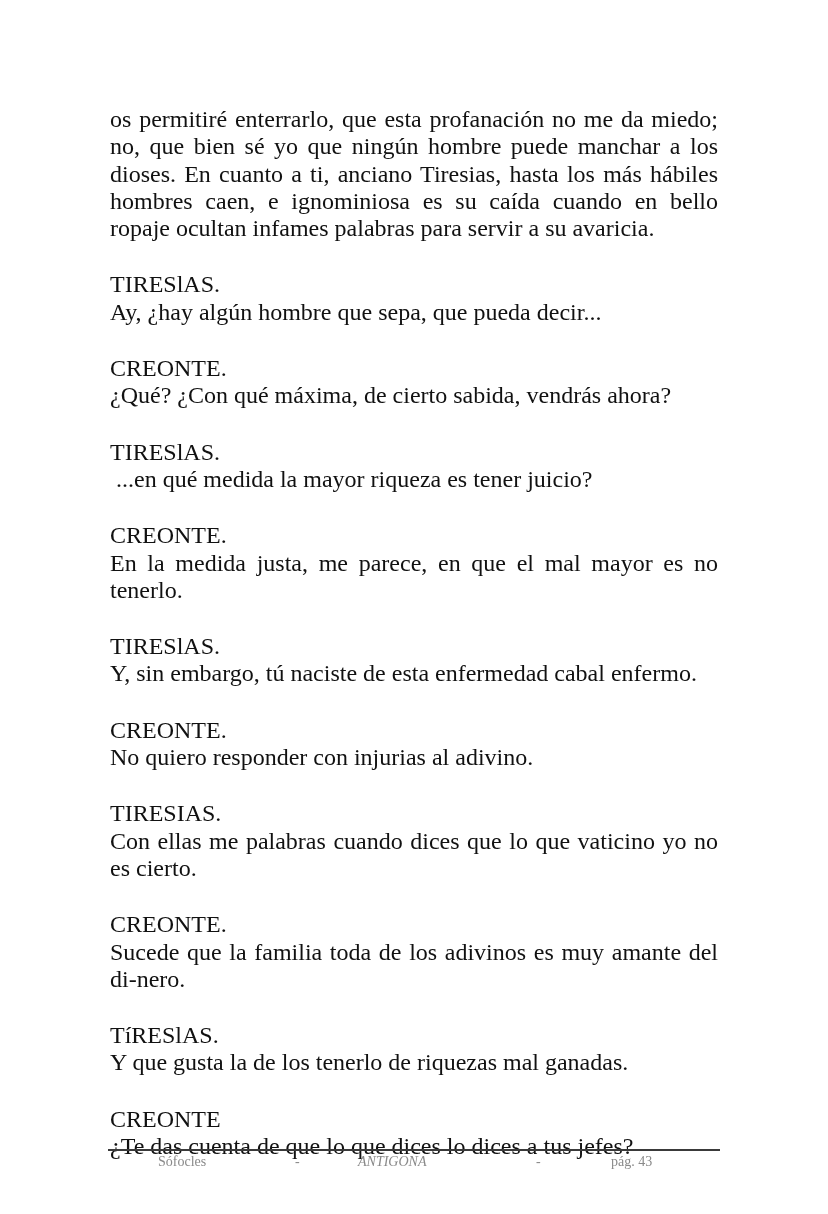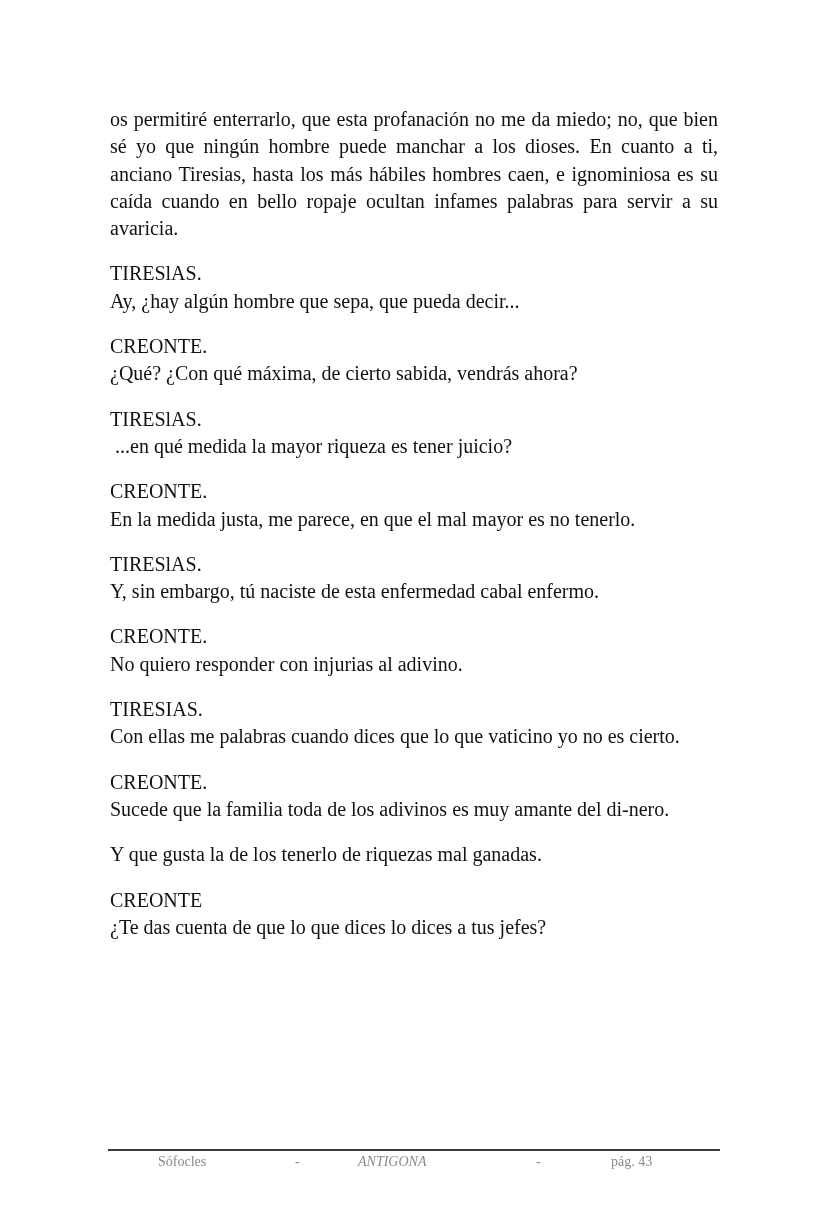--- a/index.html
+++ b/index.html
@@ -13,29 +13,29 @@
     position: relative;
     overflow: hidden;
     font-family: "Liberation Serif", "DejaVu Serif", serif;
     color: #111111;
   }
   .page-body {
     position: absolute;
     left: 110px;
     top: 106px;
     width: 608px;
-    font-size: 20px;
+    font-size: 24px;
     line-height: 27.3px;
   }
   .para {
     margin: 0;
     text-align: justify;
   }
   .block {
-    margin-top: 18px;
+    margin-top: 29px;
   }
   .speaker {
     margin: 0;
     display: block;
   }
   .speech {
     margin: 0;
     text-align: justify;
     text-align-last: left;
   }
@@ -103,20 +103,21 @@
     <span class="speaker">TIRESIAS.</span>
     <p class="speech">Con ellas me palabras cuando dices que lo que vaticino yo no es cierto.</p>
   </div>
 
   <div class="block">
     <span class="speaker">CREONTE.</span>
     <p class="speech">Sucede que la familia toda de los adivinos es muy amante del di-nero.</p>
   </div>
 
   <div class="block">
+    <span class="speaker">TíRESlAS.</span>
     <p class="speech">Y que gusta la de los tenerlo de riquezas mal ganadas.</p>
   </div>
 
   <div class="block">
     <span class="speaker">CREONTE</span>
     <p class="speech">¿Te das cuenta de que lo que dices lo dices a tus jefes?</p>
   </div>
 </main>
 
 <div class="footer-rule"></div>

